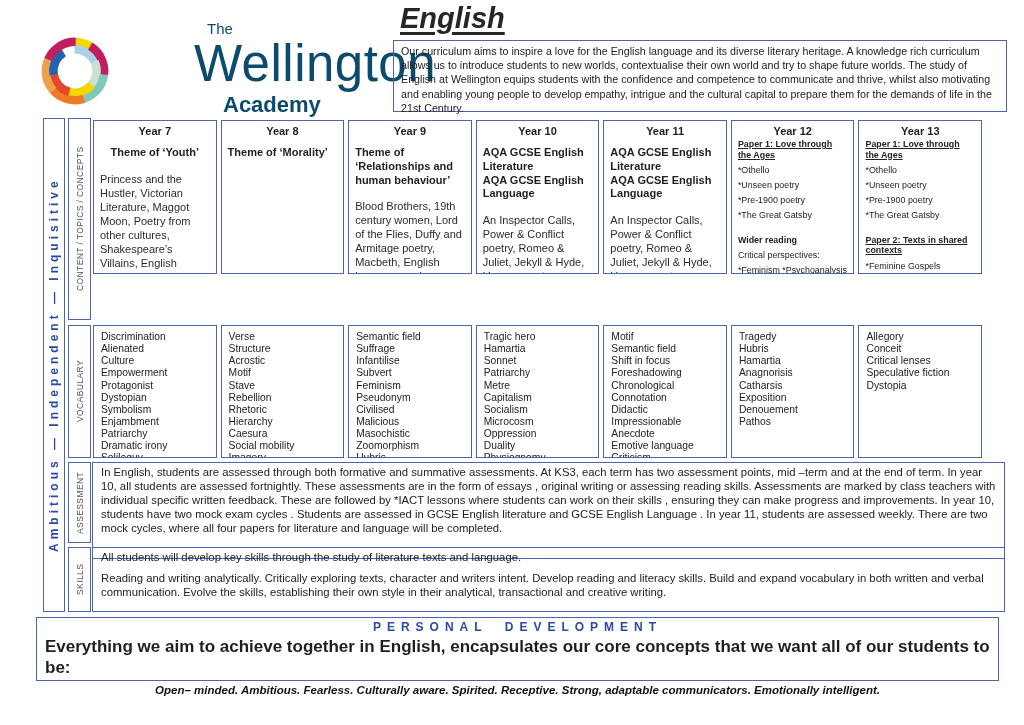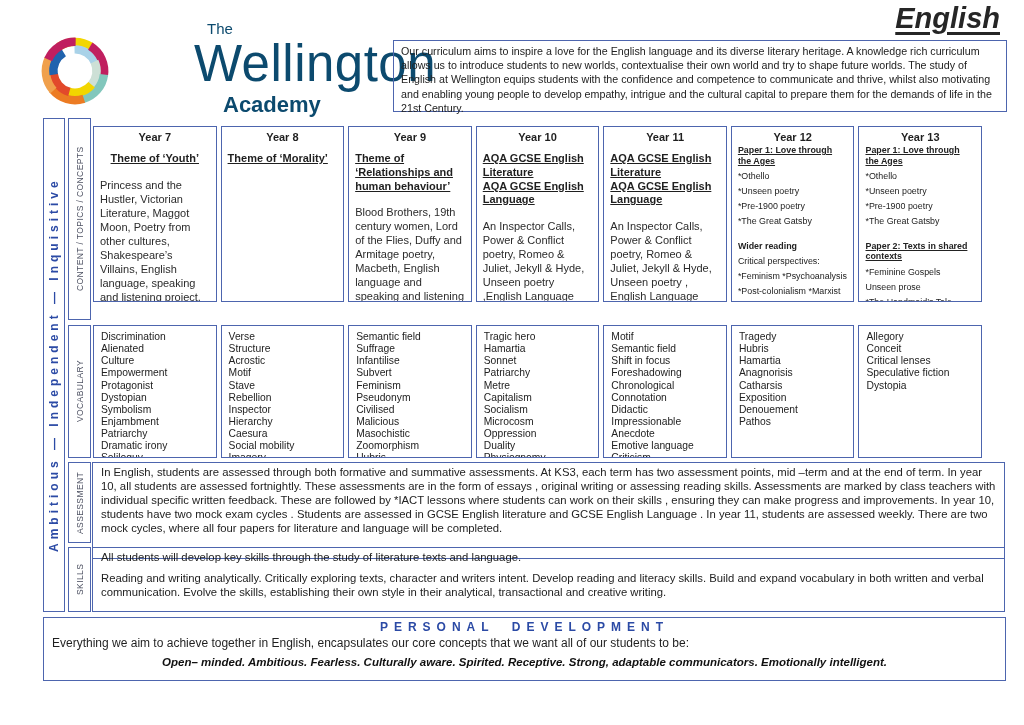--- a/index.html
+++ b/index.html
@@ -12,21 +12,21 @@
 
   
   .logo-mark { left:24px; top:24px; width:102px; height:94px; }
   .logo-mark svg { width:100%; height:100%; }
   .logo-text { left:150px; top:20px; width:250px; color:#0c4a6e;margin-left:40px; }
   .logo-the { font-size:15px; margin-left:17px; }
   .logo-wellington { font-size:51px; font-weight:400; letter-spacing:0.5px; line-height:1.05;text-align:center; }
   .logo-academy { font-size:22px; font-weight:600; margin-left:33px; margin-top:1px; }
 
   .page-title {
-    left:400px; top:2px; width:600px; text-align:right;
+    left:400px; top:2px; width:600px; text-align:left;
     font-size:29px; font-weight:700; font-style:italic; color:#262626;
     text-decoration:underline; text-underline-offset:4px; text-decoration-thickness:2.5px;
   }
   .intro-box {
     left:393px; top:40px; width:614px; height:72px;
     border:1.6px solid var(--border-blue,#4d65ae);
     padding:3px 7px; font-size:10.7px; line-height:1.33; color:#222;
   }
 
   
@@ -45,59 +45,59 @@
     border:1.6px solid var(--border-blue,#4d65ae);
     font-size:8.5px; letter-spacing:0.4px; color:#4e5263;
   }
   .rl-content    { top:118px; height:202px; }
   .rl-vocab      { top:325px; height:133px; }
   .rl-assessment { top:462px; height:81px;  }
   .rl-skills     { top:547px; height:65px;  }
 
   
   .cells-row { left:93px; width:889px; display:flex; gap:4px; }
-  .row-content { top:126px; height:176px; }
+  .row-content { top:120px; height:154px; }
   .row-vocab   { top:325px; height:133px; }
   .cell {
     flex:1 1 0; border:1.8px solid var(--border-blue,#4d65ae);
     background:#fff; overflow:hidden;
   }
   .content-cell { padding:4px 6px; }
   .year-label { text-align:center; font-size:11px; font-weight:700; margin-bottom:9px; }
   .cell.small .year-label { margin-bottom:2px; }
-  .cell-heading { font-size:11px; font-weight:700; line-height:1.25; margin-bottom:13px; white-space:pre-line;text-decoration:underline; }
+  .cell-heading { font-size:11px; font-weight:700; line-height:1.25; margin-bottom:13px; white-space:pre-line; }
   .cell-heading.center { text-align:center; }
   .cell-body { font-size:11px; line-height:1.27; color:#2b2b2b; }
   .line { font-size:8.9px; line-height:1.2; margin-bottom:4.5px; color:#222; }
   .line.heading-underline { font-weight:700; text-decoration:underline; }
   .line.heading { font-weight:700; }
   .line.spacer { height:9px; margin-bottom:0; }
   .vocab-cell { padding:5px 7px; }
   .vocab-item { font-size:10.3px; line-height:1.18; color:#222; }
 
   
   .wide-box {
     left:92px; width:913px; border:1.8px solid var(--border-blue,#4d65ae);
     padding:3px 8px; font-size:11.3px; line-height:1.23; color:#222;
   }
   .assessment-box { top:462px; height:97px; }
   .skills-box { top:547px; height:65px; }
   .skills-box p { margin-bottom:7px; }
 
   
   .pd-box {
-    left:43px; top:617px; width:963px; height:64px;
+    left:36px; top:617px; width:963px; height:64px;
     border:1.8px solid var(--border-blue,#4d65ae); padding:2px 8px;
   }
   .pd-title {
     text-align:center; font-size:12px; font-weight:700;
     letter-spacing:6px; word-spacing:8px; color:var(--accent-blue,#2b4aa5);
     margin-bottom:2px;
   }
-  .pd-intro { font-size:12px; line-height:1.25; }
+  .pd-intro { font-size:17px; line-height:1.25;font-weight:bold; }
   .pd-values {
     text-align:center; font-size:11.5px; font-weight:700; font-style:italic;
     margin-top:5px; color:#111;
   }
 </style>
 </head>
 <body>
 
 <div class="abs logo-mark">
   <svg viewBox="0 0 100 100" id="logo-svg">
@@ -204,21 +204,21 @@
       <div class="vocab-item">Dramatic irony</div>
       <div class="vocab-item">Soliloquy</div>
     </div>
     <div class="cell vocab-cell">
       <div class="vocab-item">Verse</div>
       <div class="vocab-item">Structure</div>
       <div class="vocab-item">Acrostic</div>
       <div class="vocab-item">Motif</div>
       <div class="vocab-item">Stave</div>
       <div class="vocab-item">Rebellion</div>
-      <div class="vocab-item">Inspector</div>
+      <div class="vocab-item">Rhetoric</div>
       <div class="vocab-item">Hierarchy</div>
       <div class="vocab-item">Caesura</div>
       <div class="vocab-item">Social mobility</div>
       <div class="vocab-item">Imagery</div>
     </div>
     <div class="cell vocab-cell">
       <div class="vocab-item">Semantic field</div>
       <div class="vocab-item">Suffrage</div>
       <div class="vocab-item">Infantilise</div>
       <div class="vocab-item">Subvert</div>

